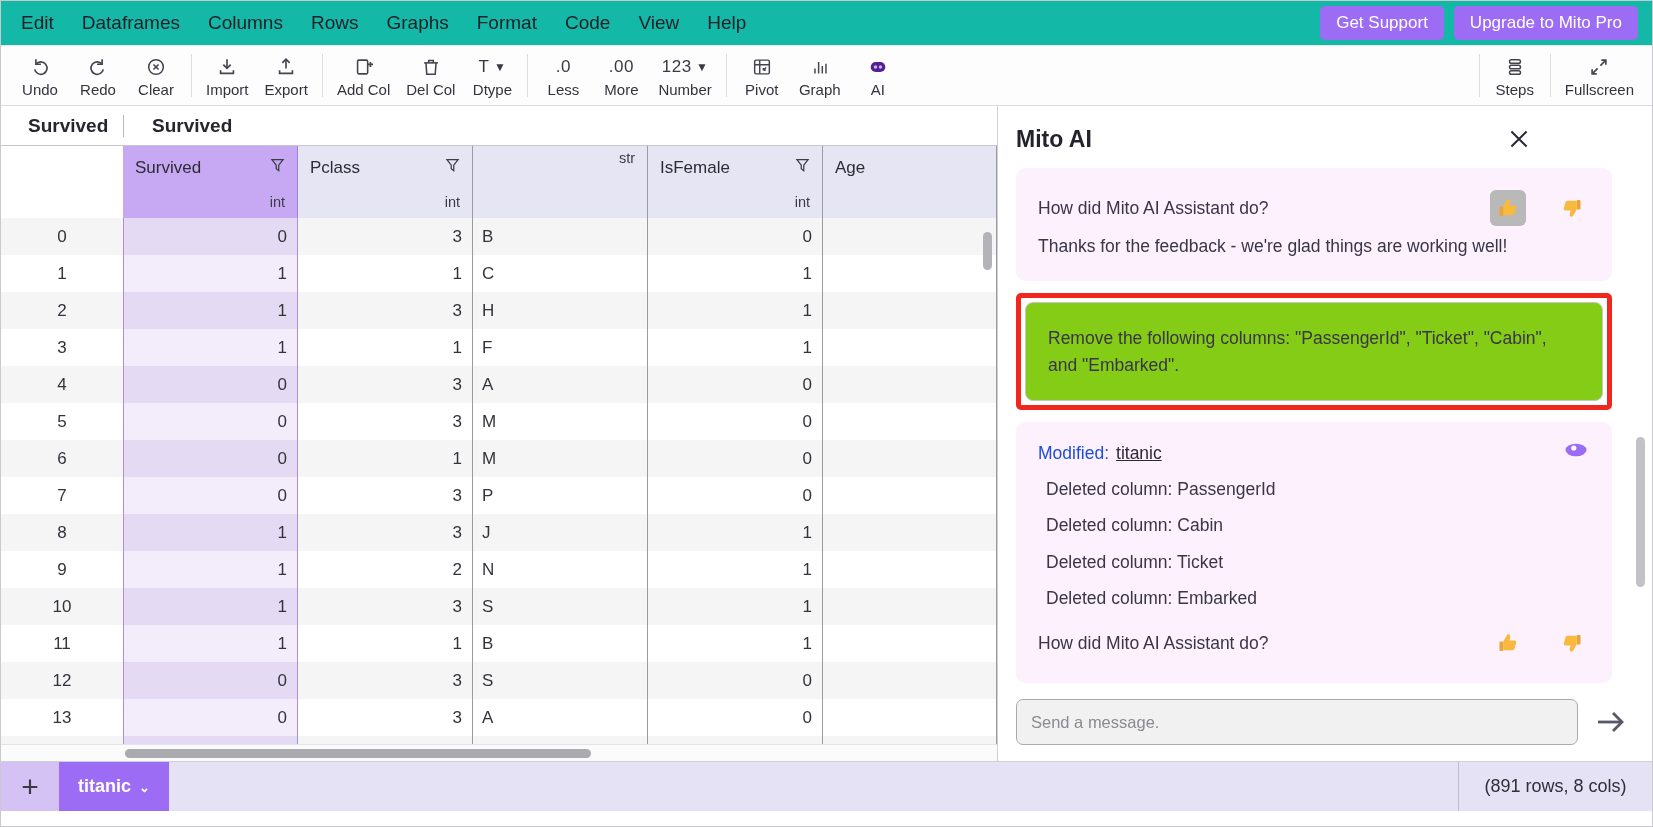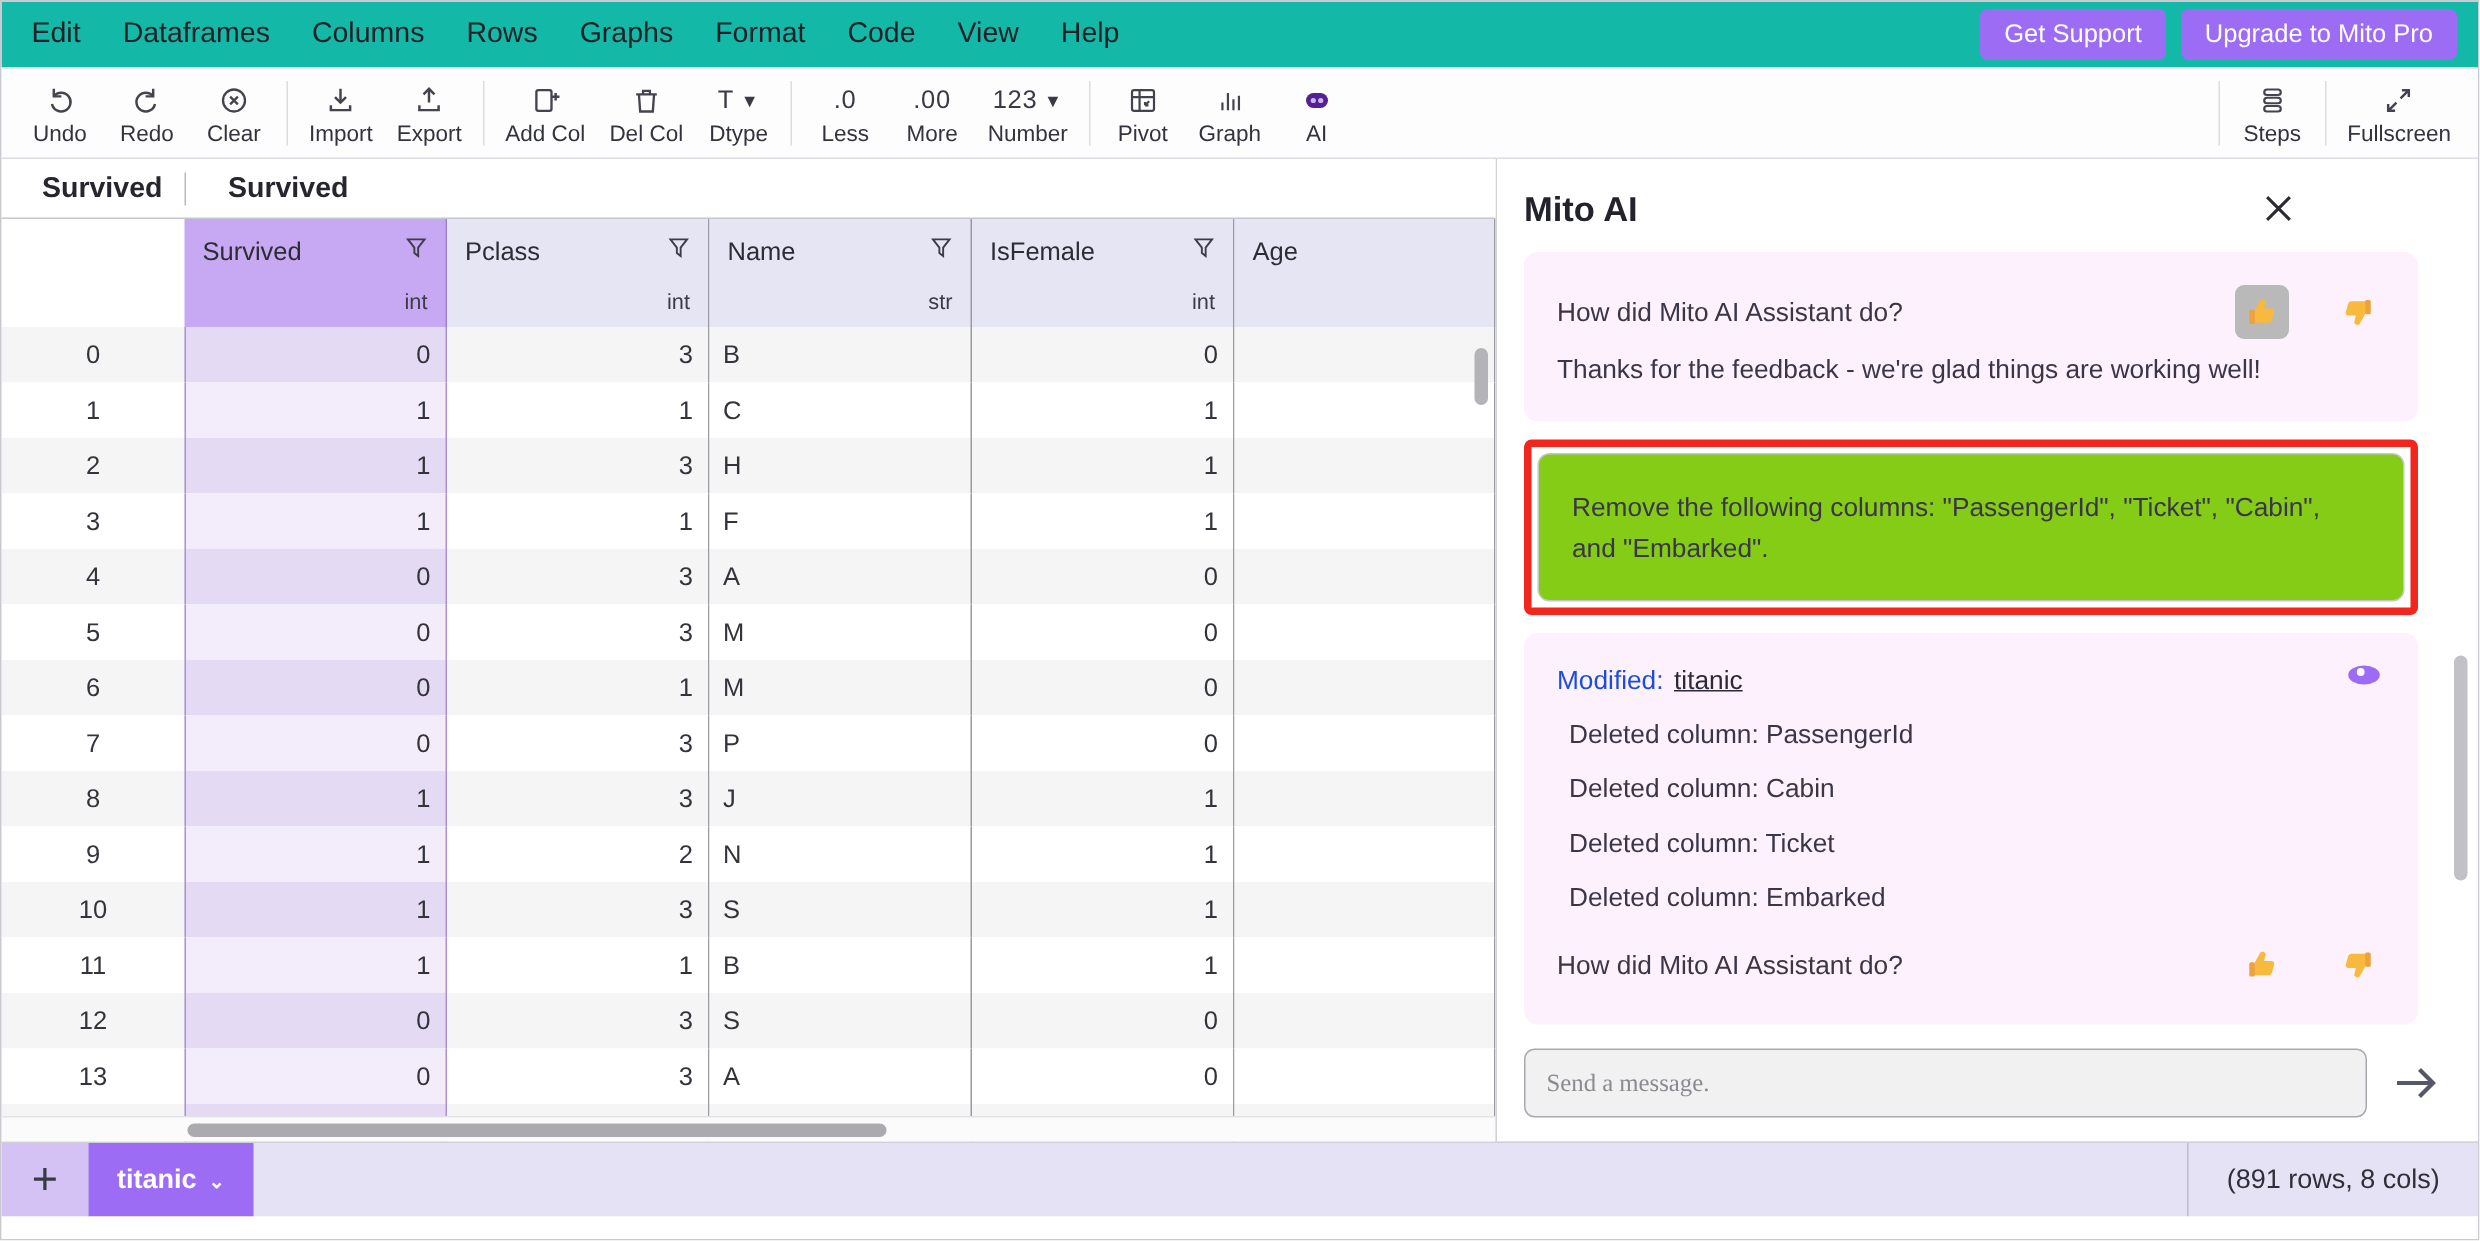--- a/index.html
+++ b/index.html
@@ -71,21 +71,21 @@
   .red-annotation { border:5px solid #f3261e; border-radius:5px; padding:4px; }
   .card.user { background:#84cc16; border:1px solid #c6c6c6; border-radius:8px; }
   .mod-row { display:flex; align-items:center; margin:2px 0 8px; }
   .mod-label { color:#1d4ed8; margin-right:7px; }
   .mod-target { color:#2e2937; text-decoration:underline; cursor:pointer; }
   .mod-row .sp { flex:1; }
   .eye { cursor:pointer; }
   .del-line { margin:4px 0 10px 8px; }
   .chat-scroll-thumb { position:absolute; right:7px; top:52%; width:9px; height:150px; border-radius:5px; background:#c2c2c6; }
   .ai-input-row { flex:none; display:flex; align-items:center; padding:10px 24px 16px 18px; gap:16px; }
-  .ai-input { flex:1; height:46px; background:#f1f1f2; border:1px solid #a9a9af; border-radius:7px; padding:0 14px; font-family:Liberation Serif, serif; font-size:16.5px; color:#3a3a40; }
+  .ai-input { flex:1; height:46px; background:#f1f1f2; border:1px solid #a9a9af; border-radius:7px; padding:0 14px; font-family:Liberation Sans, sans-serif; font-size:16.5px; color:#3a3a40; }
   .ai-input::placeholder { color:#8a8a90; }
   .send-btn { background:none; border:none; cursor:pointer; display:flex; align-items:center; }
 
   
   .footer { height:50px; flex:none; display:flex; align-items:stretch; background:#e4e2f4; border-top:1px solid #cfcfd8; }
   .add-sheet { width:58px; background:#d5c2f5; display:flex; align-items:center; justify-content:center; font-size:30px; color:#3a3a45; cursor:pointer; font-weight:400; }
   .sheet-tab { width:110px; background:#9d6cf5; color:#fff; display:flex; align-items:center; justify-content:center; gap:8px; font-size:18px; font-weight:bold; cursor:pointer; }
   .sheet-tab .chev { font-size:13px; font-weight:bold; transform:translateY(1px); }
   .footer .spacer { flex:1; }
   .shape-box { width:194px; border-left:1px solid #bdbdcb; display:flex; align-items:center; justify-content:center; font-size:18px; color:#2f2f3a; }
@@ -277,26 +277,20 @@
           <div class="hcell">
             <div class="hname">
                 <span class="nm">Pclass</span>
               <span class="funnel"><svg width="19" height="19" viewBox="0 0 24 24" fill="none" stroke="#3c3c46" stroke-width="1.6">
                     <path d="M5 4.5 H19 L13.6 11.5 V18.5 L10.4 16 V11.5 Z"></path>
                   </svg></span>
             </div>
             <div class="htype">int</div>
           </div>
           <div class="hcell">
-            <div class="hname">
-                <span class="nm">Name</span>
-              <span class="funnel"><svg width="19" height="19" viewBox="0 0 24 24" fill="none" stroke="#3c3c46" stroke-width="1.6">
-                    <path d="M5 4.5 H19 L13.6 11.5 V18.5 L10.4 16 V11.5 Z"></path>
-                  </svg></span>
-            </div>
             <div class="htype">str</div>
           </div>
           <div class="hcell">
             <div class="hname">
                 <span class="nm">IsFemale</span>
               <span class="funnel"><svg width="19" height="19" viewBox="0 0 24 24" fill="none" stroke="#3c3c46" stroke-width="1.6">
                     <path d="M5 4.5 H19 L13.6 11.5 V18.5 L10.4 16 V11.5 Z"></path>
                   </svg></span>
             </div>
             <div class="htype">int</div>

